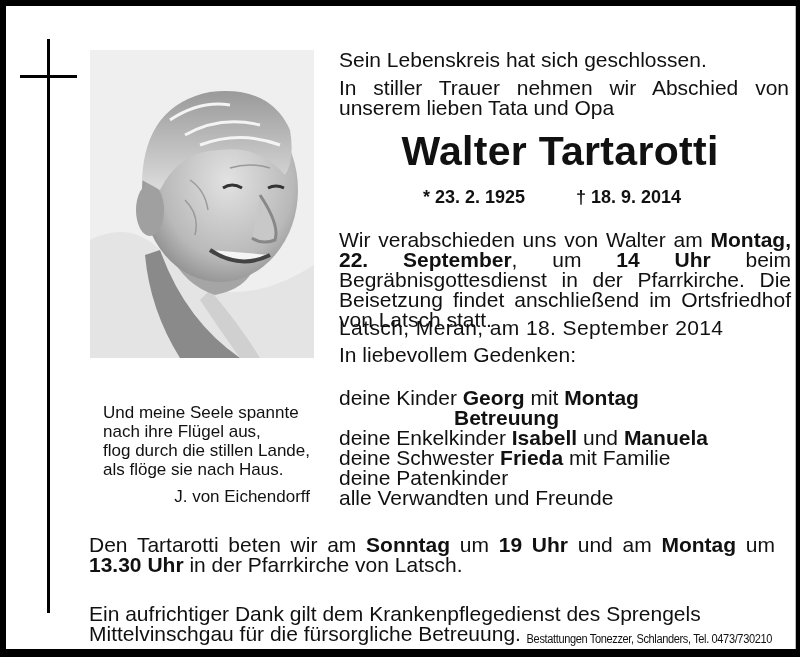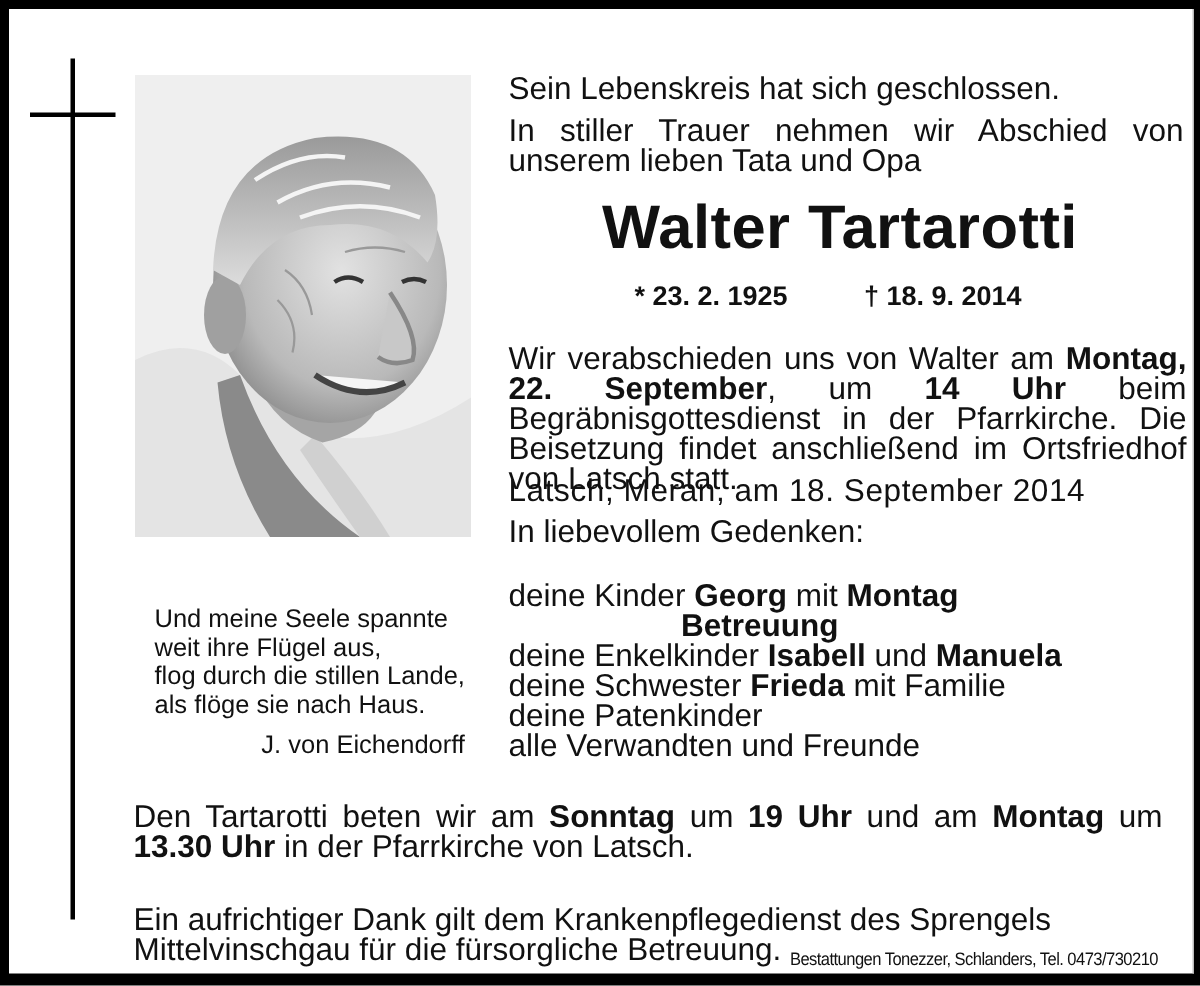--- a/index.html
+++ b/index.html
@@ -146,21 +146,21 @@
   <div class="row"><span>deine Kinder </span><b>Georg</b><span> mit </span><b>Montag</b></div>
   <div class="row indent"><b>Betreuung</b></div>
   <div class="row gap"><span>deine Enkelkinder </span><b>Isabell</b><span> und </span><b>Manuela</b></div>
   <div class="row"><span>deine Schwester </span><b>Frieda</b><span> mit Familie</span></div>
   <div class="row">deine Patenkinder</div>
   <div class="row">alle Verwandten und Freunde</div>
 </div>
 
 <div class="abs poem">
   <div>Und meine Seele spannte</div>
-  <div>weit ihre Flügel aus,</div>
+  <div>nach ihre Flügel aus,</div>
   <div>flog durch die stillen Lande,</div>
   <div>als flöge sie nach Haus.</div>
   <div class="author">J. von Eichendorff</div>
 </div>
 
 <div class="abs t16 bottom1"><span>Den Tartarotti beten wir am </span><b>Sonntag</b><span> um </span><b>19 Uhr</b><span> und am </span><b>Montag</b><span> um </span><b>13.30 Uhr</b><span> in der Pfarrkirche von Latsch.</span></div>
 
 <div class="abs t16 bottom2">Ein aufrichtiger Dank gilt dem Krankenpflegedienst des Sprengels Mittelvinschgau für die fürsorgliche Betreuung.</div>
 
 <div class="abs footer">Bestattungen Tonezzer, Schlanders, Tel. 0473/730210</div>

